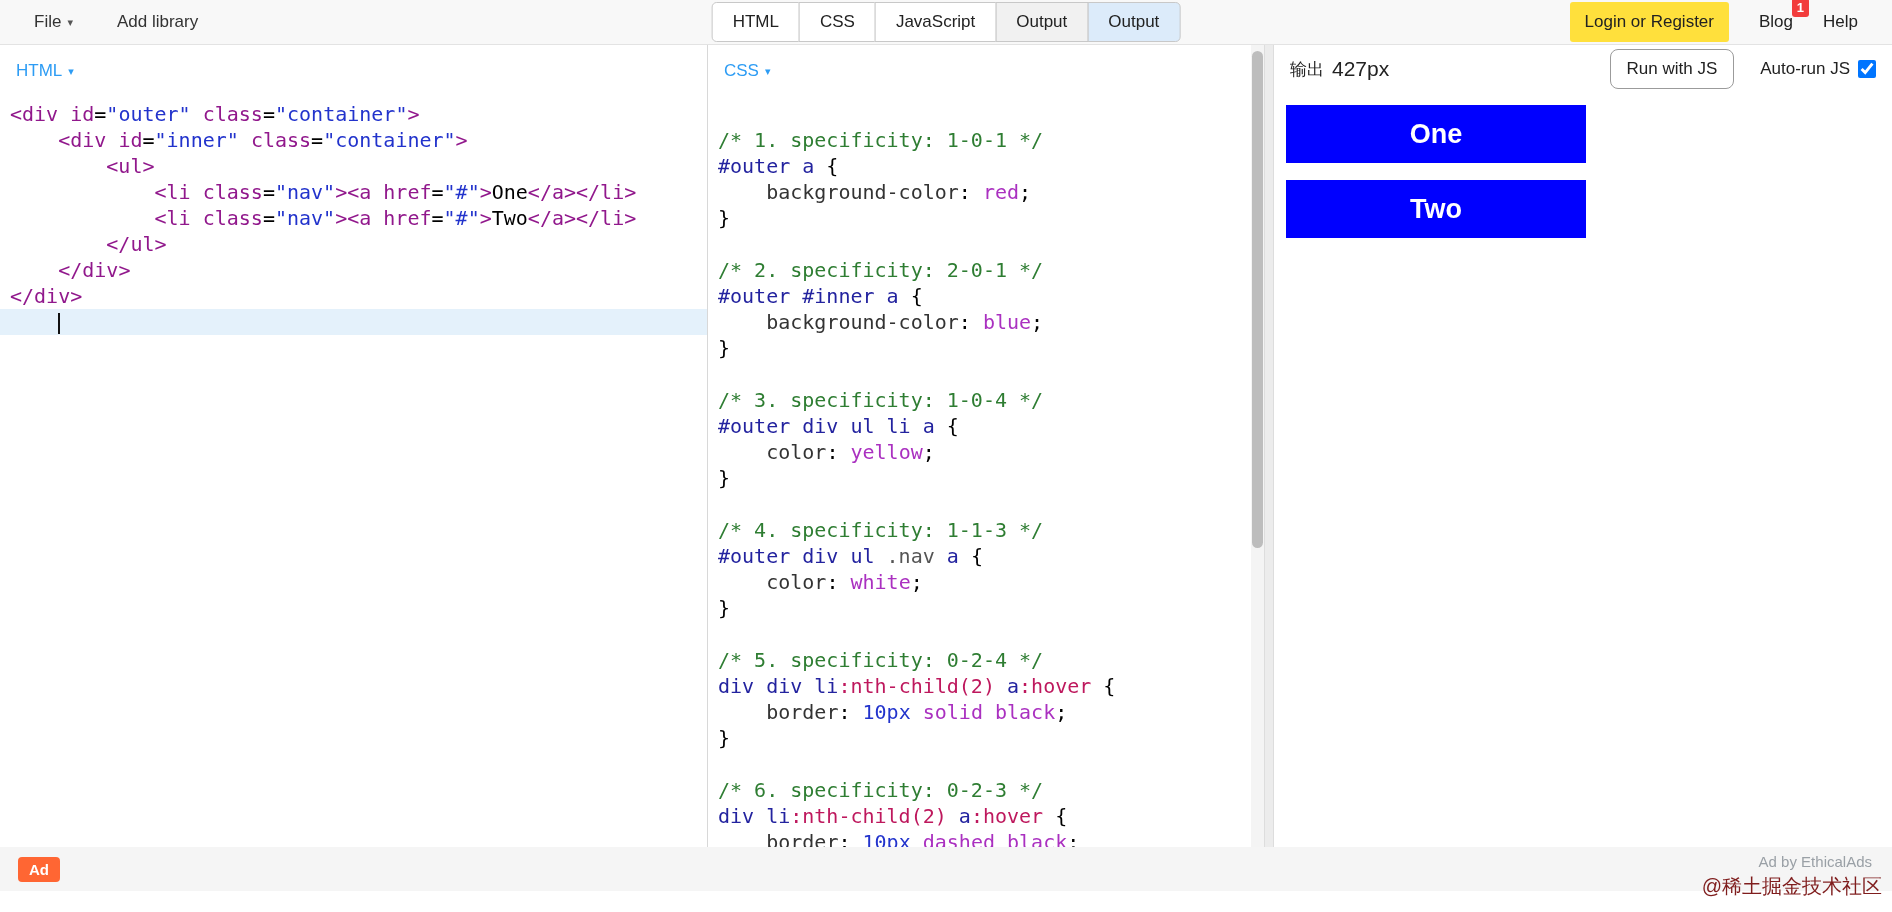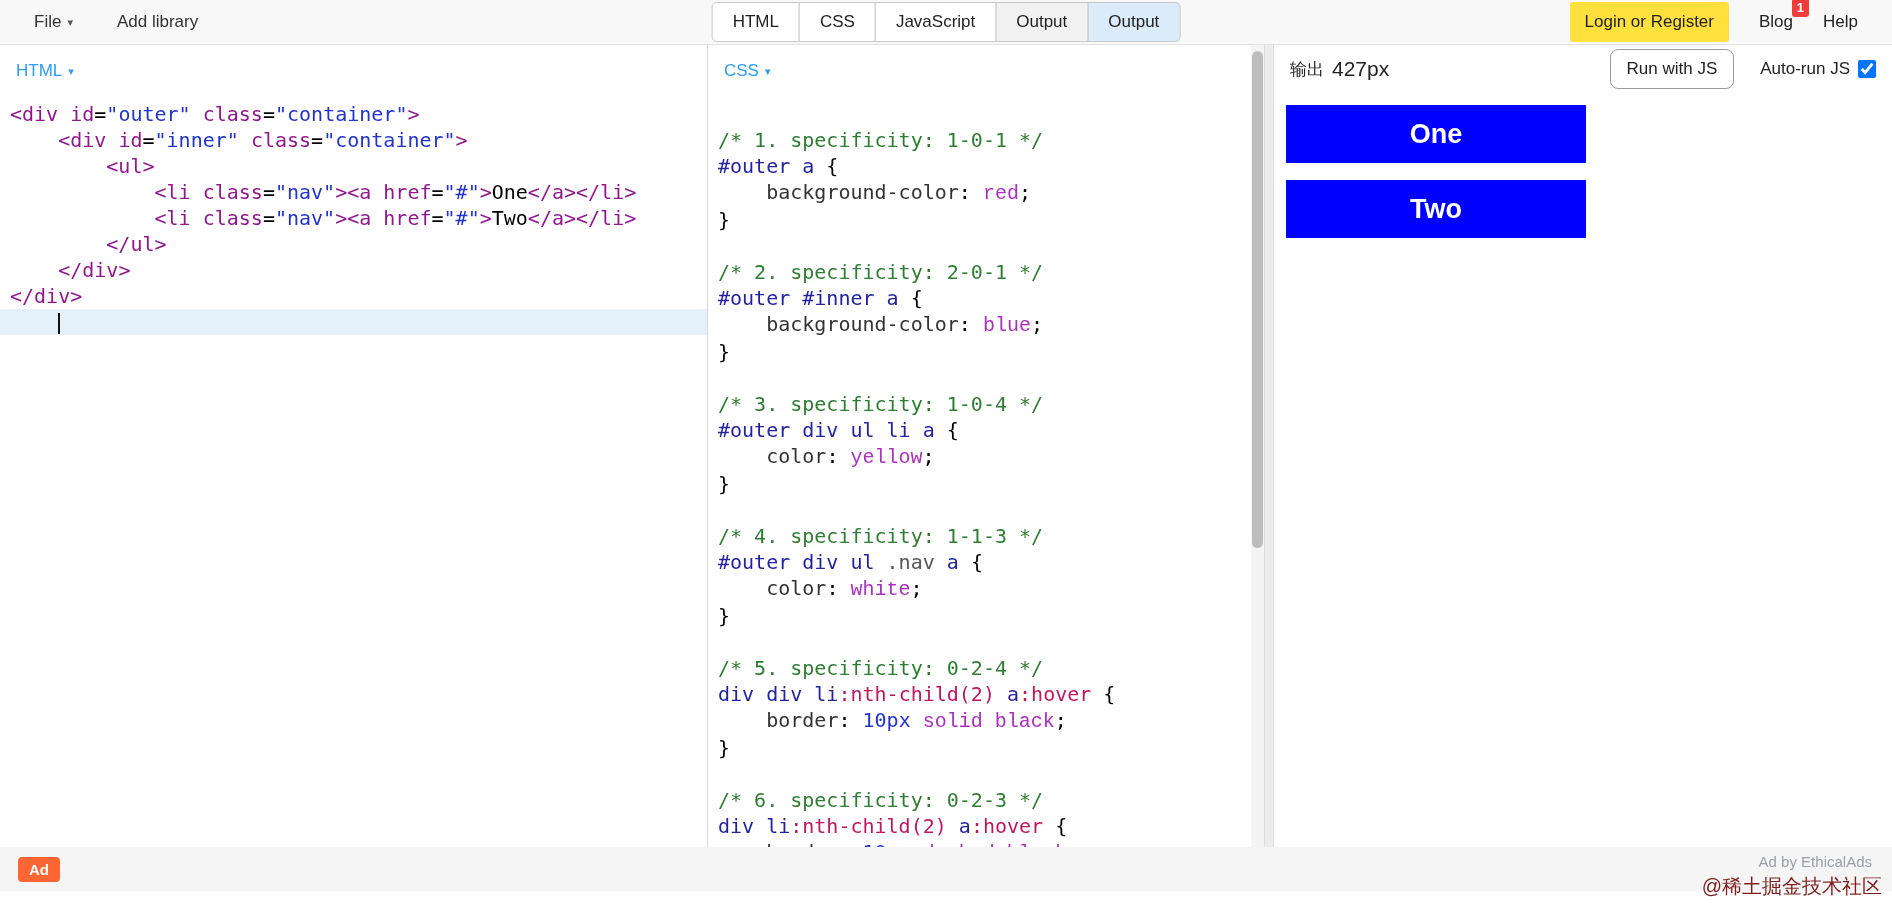--- a/index.html
+++ b/index.html
@@ -46,21 +46,21 @@
   .tk-tag  { color:#91188c; }
   .tk-attr { color:#91188c; }
   .tk-str  { color:#2233cc; }
   .tk-txt  { color:#000; }
   .tk-pun  { color:#000; }
   .tk-cmt  { color:#2e7d32; }
   .tk-sel  { color:#23239f; }
   .tk-qual { color:#555; }
   .tk-pseudo { color:#be185d; }
   .tk-prop { color:#333;margin-top:19px; }
-  .tk-val  { color:#aa30c0;font-family:Liberation Mono, monospace; }
+  .tk-val  { color:#aa30c0; }
   .tk-num  { color:#2233cc; }
 
   .scrollbar { position:absolute; top:0; right:0; width:13px; height:100%; background:#f4f4f4; }
   .scroll-thumb { position:absolute; top:6px; left:1px; width:11px; height:62%;
                   background:#bdbdbd; border-radius:6px; cursor:pointer; }
 
   
   .output-header { height:48px; display:flex; align-items:center; padding:0 16px; gap:8px; }
   .out-title { font-size:17px; color:#222; }
   .out-size  { font-size:21px; color:#222; }

